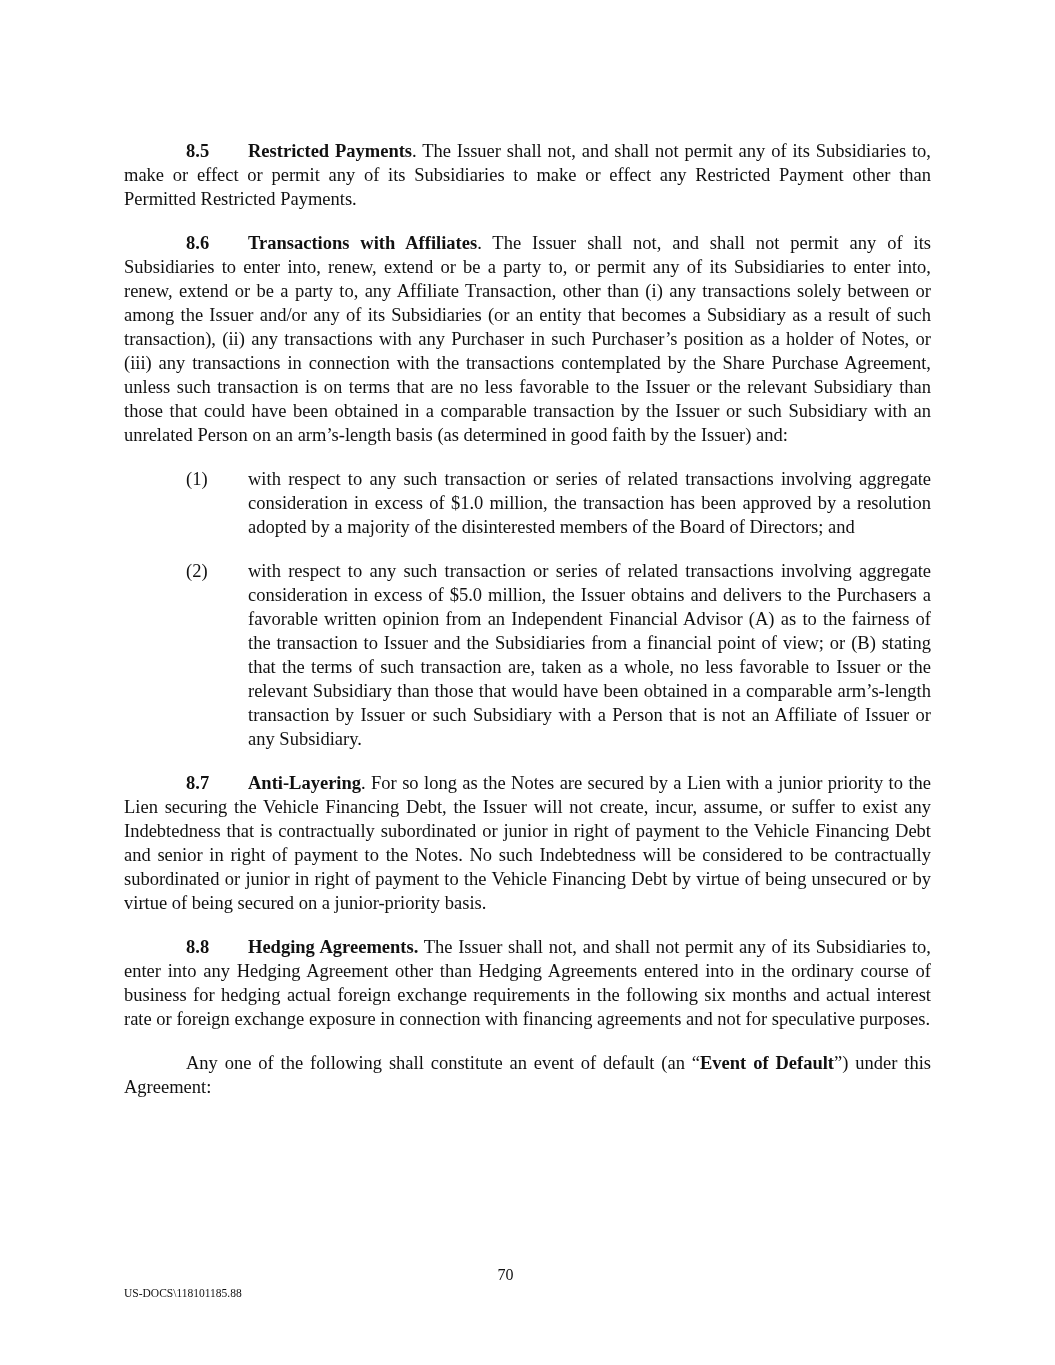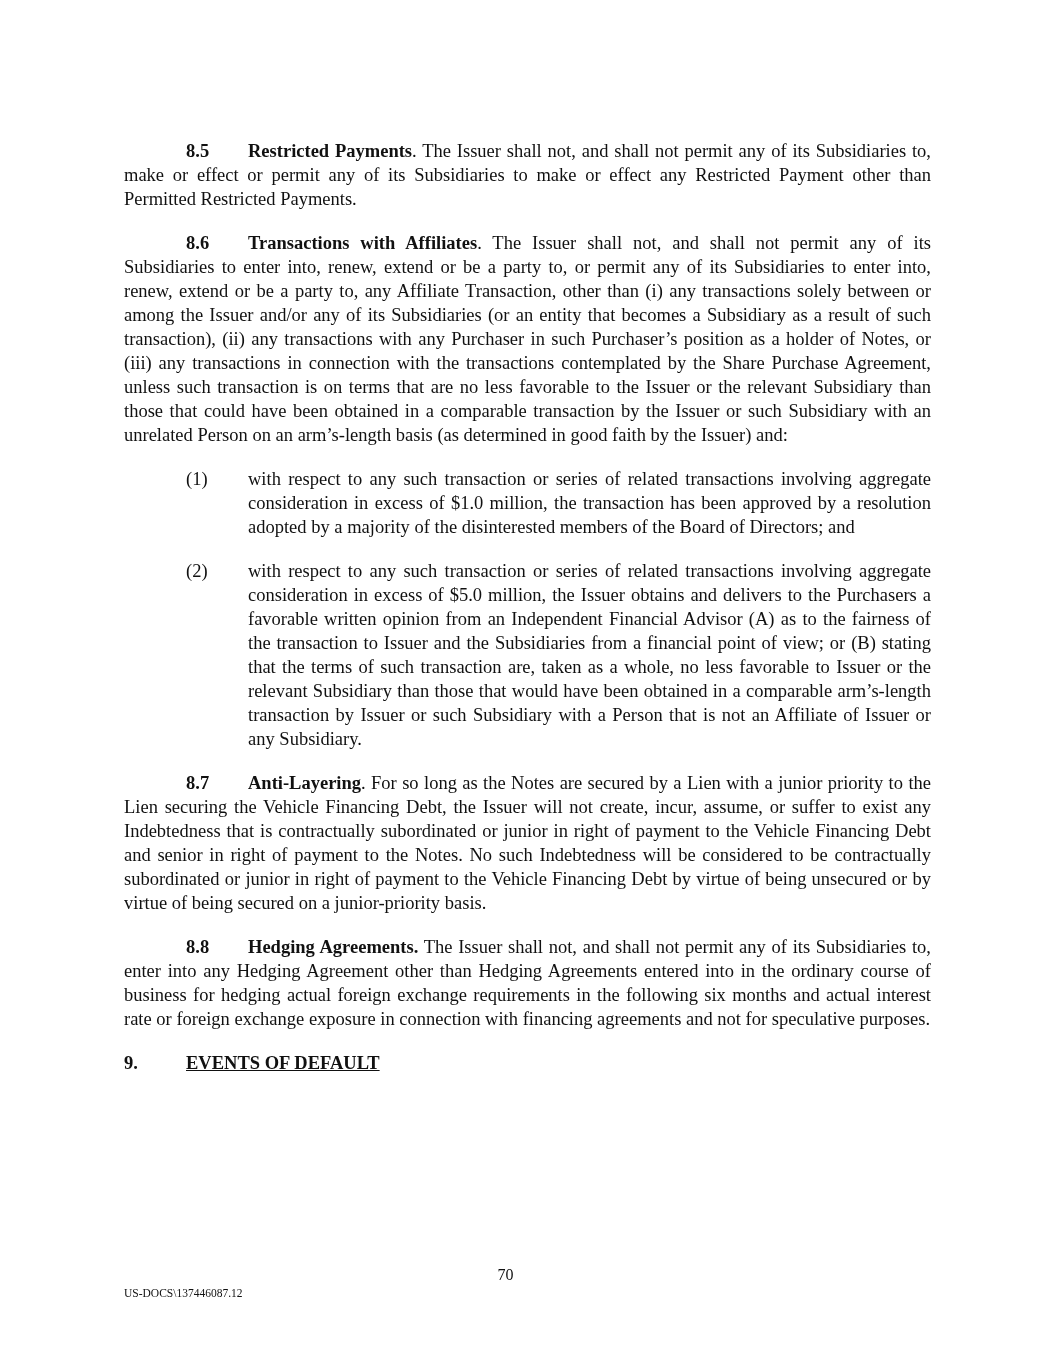--- a/index.html
+++ b/index.html
@@ -95,21 +95,19 @@
   </div>
 
   <p class="para">
     <span class="num">8.7</span><b>Anti-Layering</b><span>.</span><span> For so long as the Notes are secured by a Lien with a junior priority to the Lien securing the Vehicle Financing Debt, the Issuer will not create, incur, assume, or suffer to exist any Indebtedness that is contractually subordinated or junior in right of payment to the Vehicle Financing Debt and senior in right of payment to the Notes. No such Indebtedness will be considered to be contractually subordinated or junior in right of payment to the Vehicle Financing Debt by virtue of being unsecured or by virtue of being secured on a junior-priority basis.</span>
   </p>
 
   <p class="para">
     <span class="num">8.8</span><b>Hedging Agreements.</b><span></span><span> The Issuer shall not, and shall not permit any of its Subsidiaries to, enter into any Hedging Agreement other than Hedging Agreements entered into in the ordinary course of business for hedging actual foreign exchange requirements in the following six months and actual interest rate or foreign exchange exposure in connection with financing agreements and not for speculative purposes.</span>
   </p>
 
-  <div class="heading">
-    <span class="num">9.</span><span class="title">EVENTS OF DEFAULT</span>
-  </div>
 
+  <p class="para"><span>Any one of the following shall constitute an event of default (an “</span><b>Event of Default</b><span>”) under this Agreement:</span></p>
 
 </div>
 
 <div class="page-number">70</div>
-<div class="doc-id">US-DOCS\137446087.12</div>
+<div class="doc-id">US-DOCS\118101185.88</div>
 
 </body></html>

